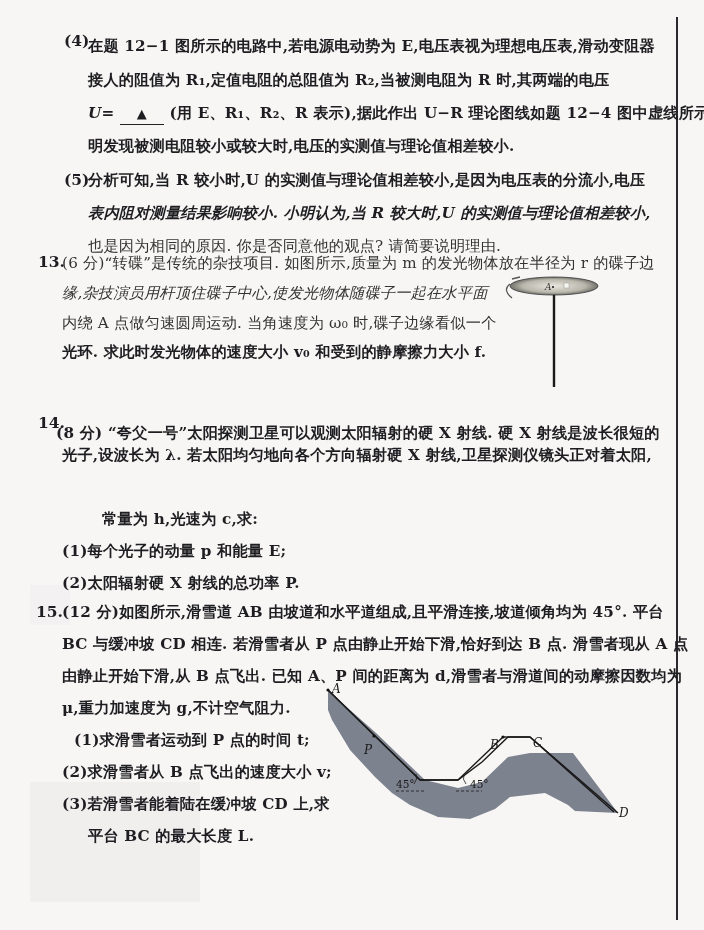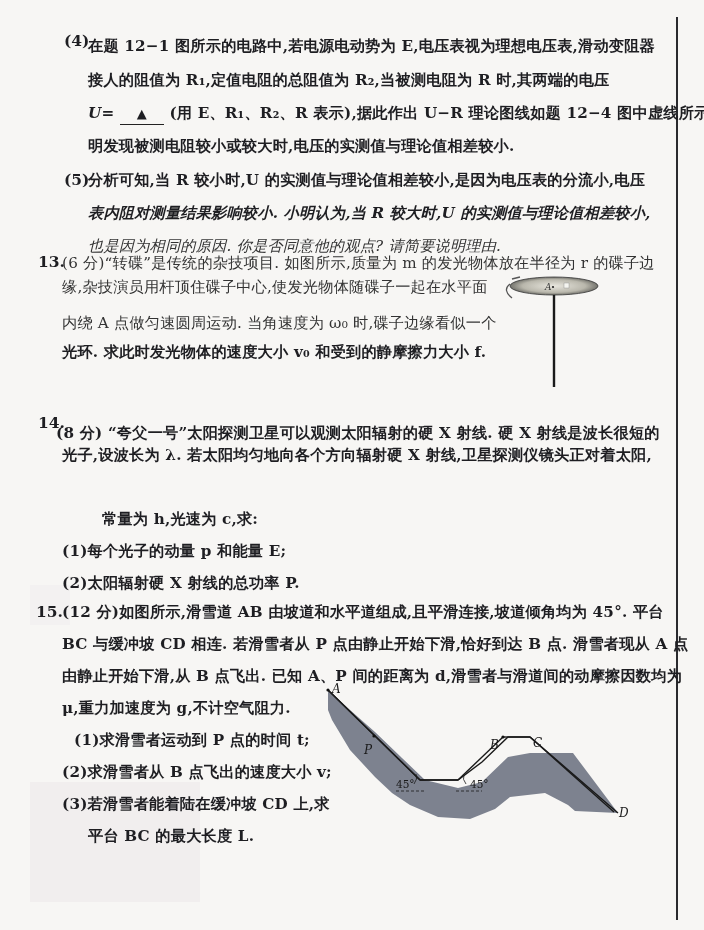--- a/index.html
+++ b/index.html
@@ -39,27 +39,27 @@
   <div class="ln" style="left:88px;top:103px;">
     <span style="font-style:italic;">U=</span>
     <span class="blank"><span>▲</span></span>
     <span>(用 E、R₁、R₂、R 表示),据此作出 U−R 理论图线如题 12−4 图中虚线所示. 小</span>
   </div>
   <div class="ln" style="left:88px;top:136px;">明发现被测电阻较小或较大时,电压的实测值与理论值相差较小.</div>
 
   <div class="num" style="left:64px;top:170px;">(5)</div>
   <div class="ln" style="left:88px;top:170px;">分析可知,当 R 较小时,U 的实测值与理论值相差较小,是因为电压表的分流小,电压</div>
   <div class="ln" style="left:88px;top:203px;font-style:italic;">表内阻对测量结果影响较小. 小明认为,当 R 较大时,U 的实测值与理论值相差较小,</div>
-  <div class="ln light" style="left:88px;top:236px;font-style:italic;">也是因为相同的原因. 你是否同意他的观点? 请简要说明理由.</div>
+  <div class="ln light" style="left:88px;top:236px;">也是因为相同的原因. 你是否同意他的观点? 请简要说明理由.</div>
 
   <div class="num" style="left:38px;top:252px;">13.</div>
   <div class="ln light" style="left:62px;top:253px;">
     <span>(6 分)</span><span>“转碟”是传统的杂技项目. 如图所示,质量为 m 的发光物体放在半径为 r 的碟子边</span>
   </div>
-  <div class="ln light" style="left:62px;top:277px;">缘,杂技演员用杆顶住碟子中心,使发光物体随碟子一起在水平面</div>
+  <div class="ln light" style="left:62px;top:283px;font-style:italic;">缘,杂技演员用杆顶住碟子中心,使发光物体随碟子一起在水平面</div>
   <div class="ln light" style="left:62px;top:313px;">内绕 A 点做匀速圆周运动. 当角速度为 ω₀ 时,碟子边缘看似一个</div>
   <div class="ln" style="left:62px;top:342px;">光环. 求此时发光物体的速度大小 v₀ 和受到的静摩擦力大小 f.</div>
 
   <svg style="left:500px;top:270px;" width="110" height="120" viewBox="0 0 110 120">
     <defs>
       <radialGradient id="plateGrad" cx="50%" cy="50%" r="55%">
         <stop offset="0%" stop-color="#e8e6de"></stop>
         <stop offset="65%" stop-color="#b9b7ac"></stop>
         <stop offset="100%" stop-color="#5a5a55"></stop>
       </radialGradient>

